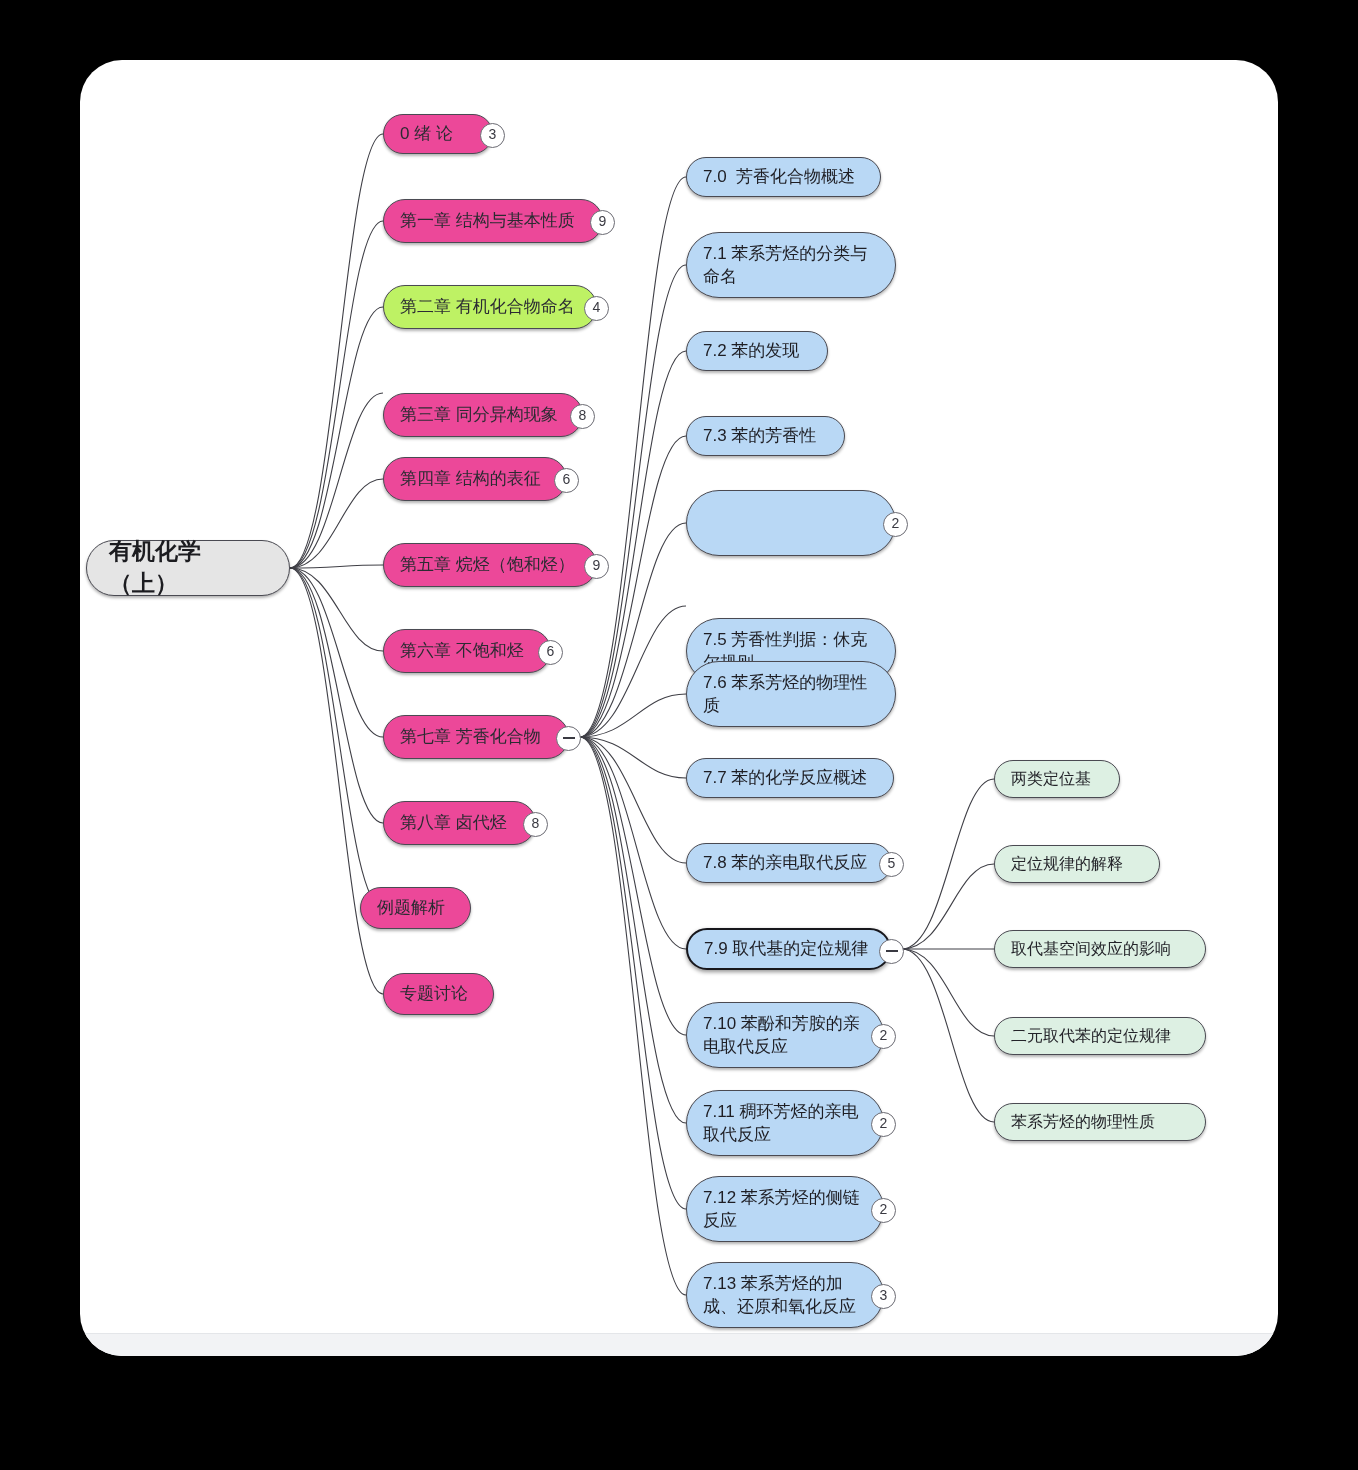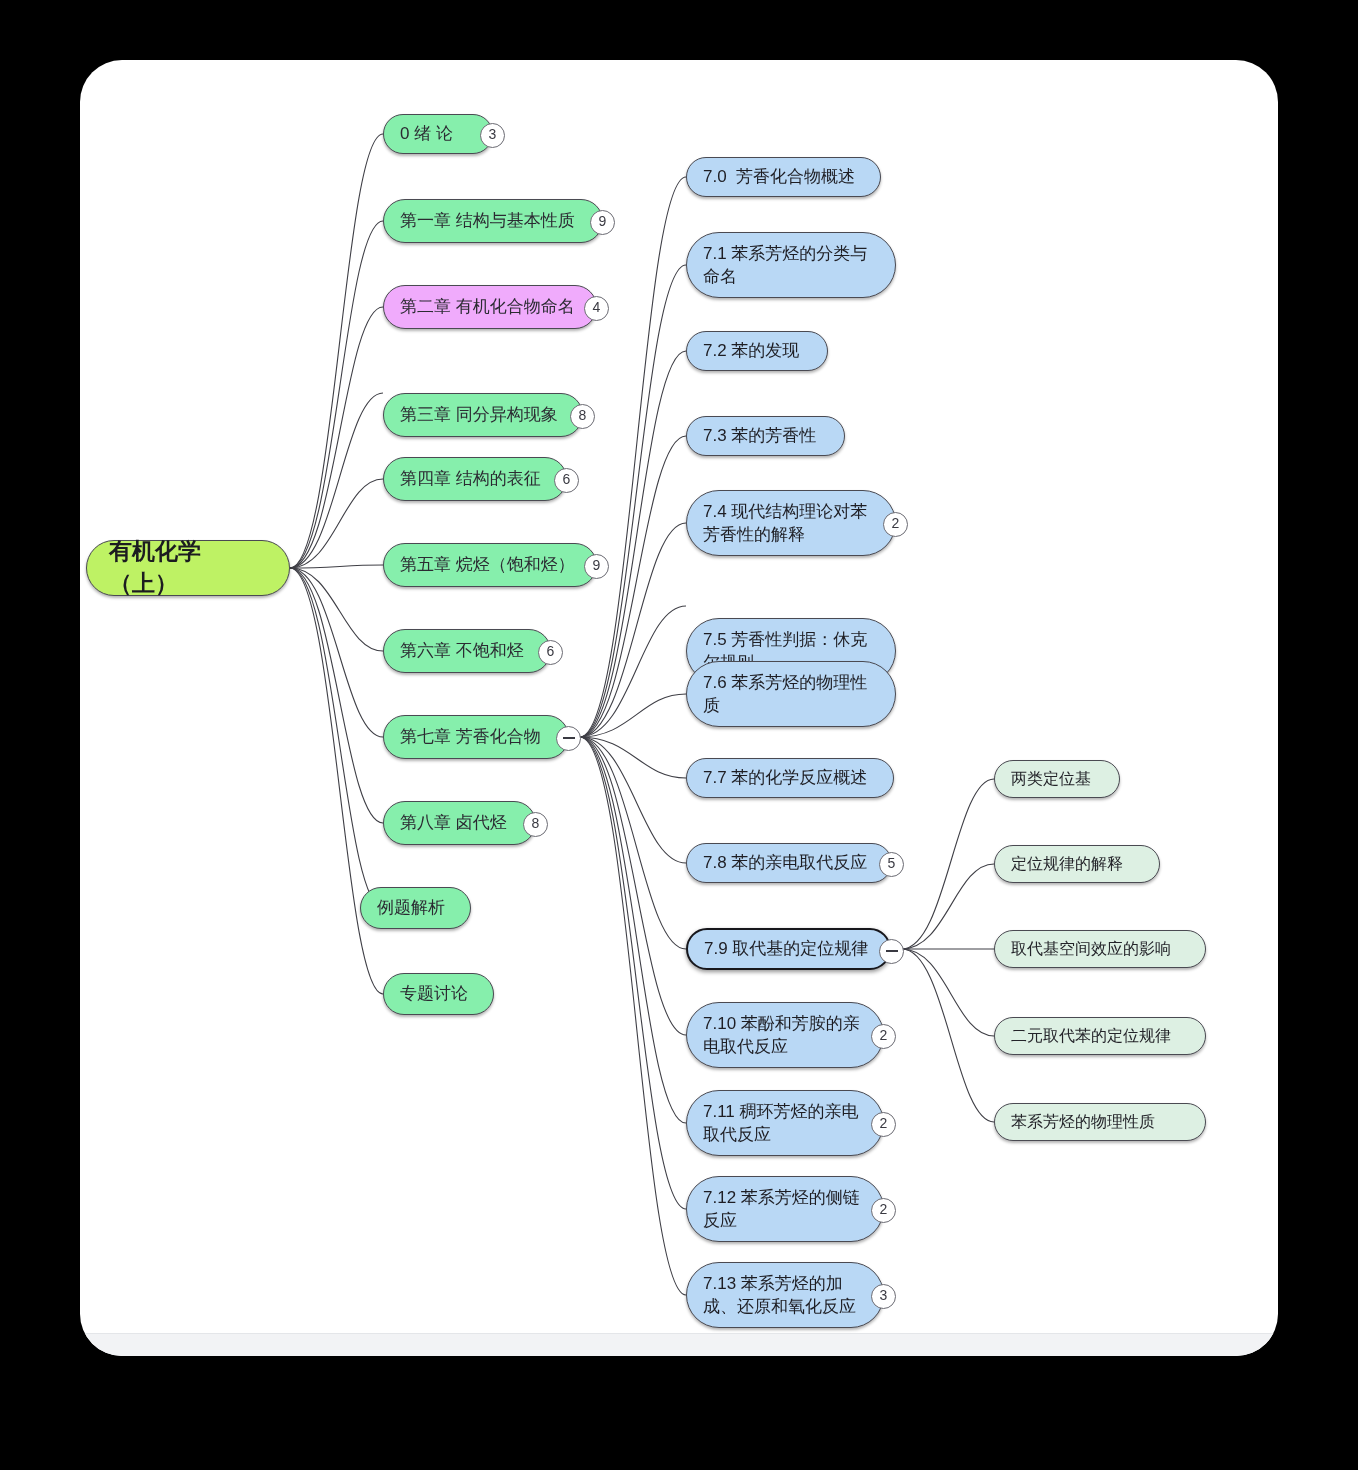--- a/index.html
+++ b/index.html
@@ -64,35 +64,35 @@
     padding: 0 16px;
     white-space: pre-wrap;
     line-height: 1.38;
   }
   .node .label {
     display: block;
     width: 100%;
   }
 
   .root {
-    background: #bef264;
+    background: #e5e5e5;
     border-color: #4a4a52;
     font-size: 23px;
     font-weight: 700;
     color: #1c1c20;
     justify-content: center;
     padding: 0 22px;
   }
   .lvl1 {
-    background: #86efac;
+    background: #ec4899;
     font-size: 17px;
     color: #2b2b32;
   }
   .lvl1.hover {
-    background: #f0abfc;
+    background: #bef264;
   }
   .lvl2 {
     background: #b9d8f5;
     font-size: 17px;
     color: #1e1e24;
   }
   .lvl2.selected {
     border: 2.6px solid #17171c;
     box-shadow: 0 2px 4px rgba(0,0,0,0.42);
   }
@@ -175,21 +175,21 @@
     <div class="node lvl1" style="left: 383px; top: 543px; width: 214px; min-height: 44px; height: 44px;"><span class="label">第五章 烷烃（饱和烃）</span><div class="badge" style="left: 200px; top: 9.5px;">9</div></div>
     <div class="node lvl1" style="left: 383px; top: 629px; width: 168px; min-height: 44px; height: 44px;"><span class="label">第六章 不饱和烃</span><div class="badge" style="left: 154px; top: 9.5px;">6</div></div>
     <div class="node lvl1" style="left: 383px; top: 715px; width: 186px; min-height: 44px; height: 44px;"><span class="label">第七章 芳香化合物</span><div class="collapse" style="left: 172px; top: 9.5px;"><span class="minus"></span></div></div>
     <div class="node lvl1" style="left: 383px; top: 801px; width: 153px; min-height: 44px; height: 44px;"><span class="label">第八章 卤代烃</span><div class="badge" style="left: 139px; top: 9.5px;">8</div></div>
     <div class="node lvl1" style="left: 360px; top: 887px; width: 111px; min-height: 42px; height: 42px;"><span class="label">例题解析</span></div>
     <div class="node lvl1" style="left: 383px; top: 973px; width: 111px; min-height: 42px; height: 42px;"><span class="label">专题讨论</span></div>
     <div class="node lvl2" style="left: 686px; top: 157px; width: 195px; min-height: 40px; height: 40px;"><span class="label">7.0  芳香化合物概述</span></div>
     <div class="node lvl2" style="left: 686px; top: 232px; width: 210px; min-height: 66px; height: 66px;"><span class="label">7.1 苯系芳烃的分类与命名</span></div>
     <div class="node lvl2" style="left: 686px; top: 331px; width: 142px; min-height: 40px; height: 40px;"><span class="label">7.2 苯的发现</span></div>
     <div class="node lvl2" style="left: 686px; top: 416px; width: 159px; min-height: 40px; height: 40px;"><span class="label">7.3 苯的芳香性</span></div>
-    <div class="node lvl2" style="left: 686px; top: 490px; width: 210px; min-height: 66px; height: 66px;"><span class="label">7.4 现代结构理论对苯芳香性的解释</span><div class="badge" style="left: 196px; top: 20.5px;">2</div></div>
+    <div class="node lvl2" style="left: 686px; top: 490px; width: 210px; min-height: 66px; height: 66px;"><div class="badge" style="left: 196px; top: 20.5px;">2</div></div>
     <div class="node lvl2" style="left: 686px; top: 573px; width: 210px; min-height: 66px; height: 66px; margin-top: 45px;"><span class="label">7.5 芳香性判据：休克尔规则</span></div>
     <div class="node lvl2" style="left: 686px; top: 661px; width: 210px; min-height: 66px; height: 66px;"><span class="label">7.6 苯系芳烃的物理性质</span></div>
     <div class="node lvl2" style="left: 686px; top: 758px; width: 208px; min-height: 40px; height: 40px;"><span class="label">7.7 苯的化学反应概述</span></div>
     <div class="node lvl2" style="left: 686px; top: 843px; width: 206px; min-height: 40px; height: 40px;"><span class="label">7.8 苯的亲电取代反应</span><div class="badge" style="left: 192px; top: 7.5px;">5</div></div>
     <div class="node lvl2 selected" style="left: 686px; top: 928px; width: 205px; min-height: 42px; height: 42px;"><span class="label">7.9 取代基的定位规律</span><div class="collapse" style="left: 191px; top: 8.5px;"><span class="minus"></span></div></div>
     <div class="node lvl2" style="left: 686px; top: 1002px; width: 198px; min-height: 66px; height: 66px;"><span class="label">7.10 苯酚和芳胺的亲电取代反应</span><div class="badge" style="left: 184px; top: 20.5px;">2</div></div>
     <div class="node lvl2" style="left: 686px; top: 1090px; width: 198px; min-height: 66px; height: 66px;"><span class="label">7.11 稠环芳烃的亲电取代反应</span><div class="badge" style="left: 184px; top: 20.5px;">2</div></div>
     <div class="node lvl2" style="left: 686px; top: 1176px; width: 198px; min-height: 66px; height: 66px;"><span class="label">7.12 苯系芳烃的侧链反应</span><div class="badge" style="left: 184px; top: 20.5px;">2</div></div>
     <div class="node lvl2" style="left: 686px; top: 1262px; width: 198px; min-height: 66px; height: 66px;"><span class="label">7.13 苯系芳烃的加成、还原和氧化反应</span><div class="badge" style="left: 184px; top: 20.5px;">3</div></div>
     <div class="node lvl3" style="left: 994px; top: 760px; width: 126px; min-height: 38px; height: 38px;"><span class="label">两类定位基</span></div>

